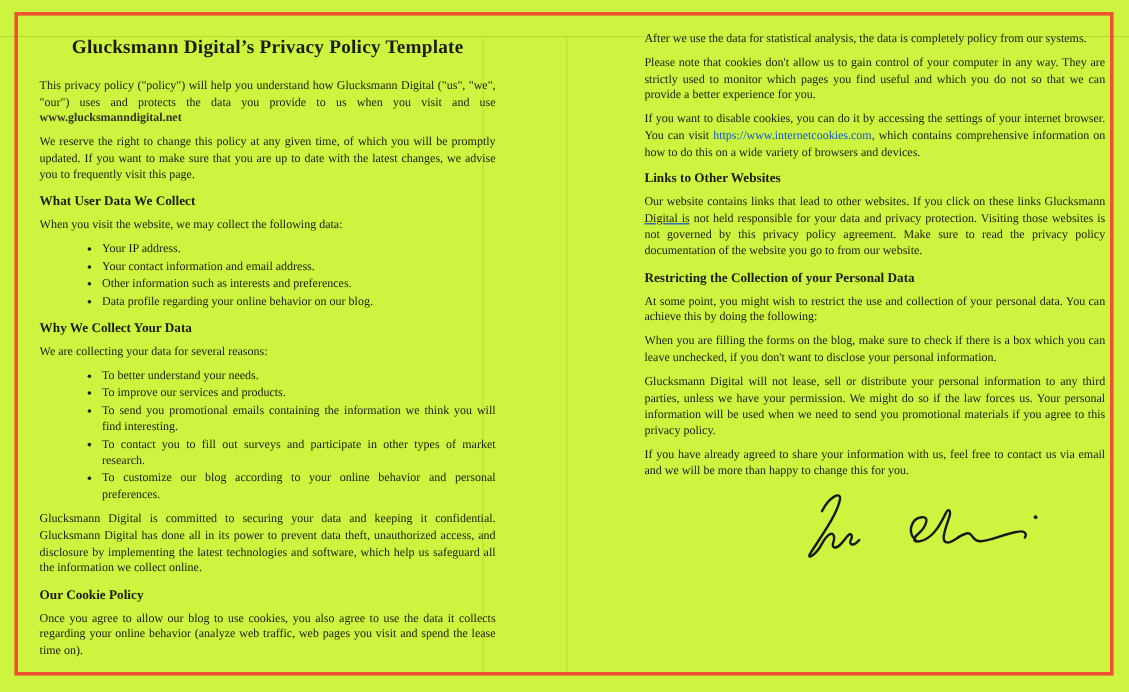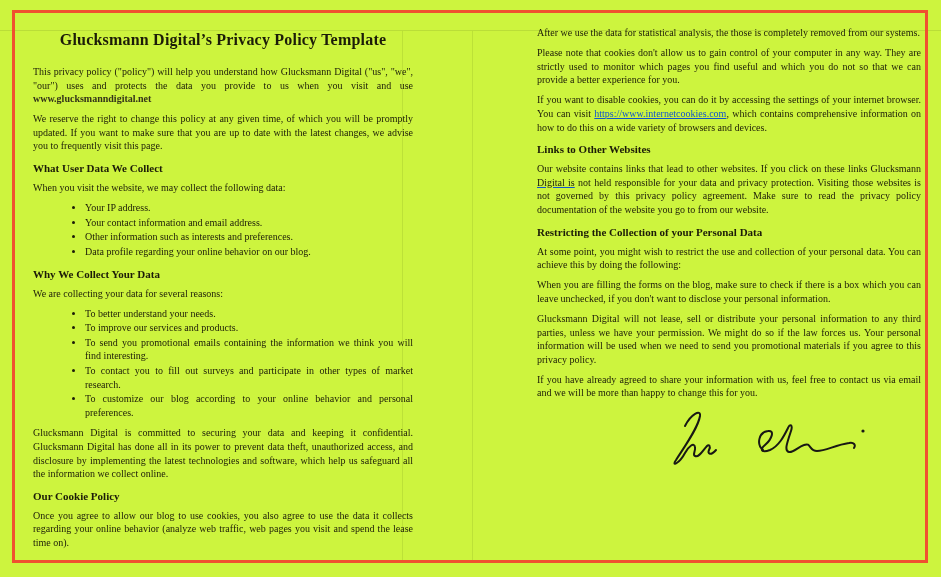--- a/index.html
+++ b/index.html
@@ -29,21 +29,21 @@
     text-align:center;margin:8px 0 15px 0;letter-spacing:0.2px;
   }
   .heading{
     font-size:11px;line-height:14px;font-weight:bold;
     text-align:left;margin:8px 0 6px 0;
   }
   p.para{margin:0 0 6.5px 0;}
   ul.bullets{margin:1px 0 7px 0;padding:0 0 0 52px;list-style:disc;}
   ul.bullets li{margin:0 0 1px 0;}
   .site-url{font-weight:bold;color:#33331a;}
-  a.ext-link{color:var(--link,#1155cc);text-decoration:underline;cursor:pointer;}
+  a.ext-link{color:var(--link,#1155cc);cursor:pointer;}
   .blue-underline{
     color:inherit;text-decoration:underline;
     text-decoration-color:var(--link,#1155cc);cursor:pointer;
   }
   .sig-wrap{margin:3px 44px 0 auto;width:228px;height:62px;text-align:right;}
   .sig-wrap svg{display:block;}
 </style>
 </head>
 <body>
 
@@ -81,21 +81,21 @@
     </ul>
 
     <p class="para">Glucksmann Digital is committed to securing your data and keeping it confidential. Glucksmann Digital has done all in its power to prevent data theft, unauthorized access, and disclosure by implementing the latest technologies and software, which help us safeguard all the information we collect online.</p>
 
     <div class="heading">Our Cookie Policy</div>
     <p class="para">Once you agree to allow our blog to use cookies, you also agree to use the data it collects regarding your online behavior (analyze web traffic, web pages you visit and spend the lease time on).</p>
 
   </div>
 
   <div class="col right">
-    <p class="para">After we use the data for statistical analysis, the those is completely removed from our systems.</p>
+    <p class="para">After we use the data for statistical analysis, the data is completely policy from our systems.</p>
 
     <p class="para">Please note that cookies don't allow us to gain control of your computer in any way. They are strictly used to monitor which pages you find useful and which you do not so that we can provide a better experience for you.</p>
 
     <p class="para"><span>If you want to disable cookies, you can do it by accessing the settings of your internet browser. You can visit </span><a class="ext-link">https://www.internetcookies.com</a><span>, which contains comprehensive information on how to do this on a wide variety of browsers and devices.</span></p>
 
     <div class="heading">Links to Other Websites</div>
     <p class="para"><span>Our website contains links that lead to other websites. If you click on these links Glucksmann </span><span class="blue-underline">Digital is</span><span> not held responsible for your data and privacy protection. Visiting those websites is not governed by this privacy policy agreement. Make sure to read the privacy policy documentation of the website you go to from our website.</span></p>
 
     <div class="heading">Restricting the Collection of your Personal Data</div>
     <p class="para">At some point, you might wish to restrict the use and collection of your personal data. You can achieve this by doing the following:</p>

